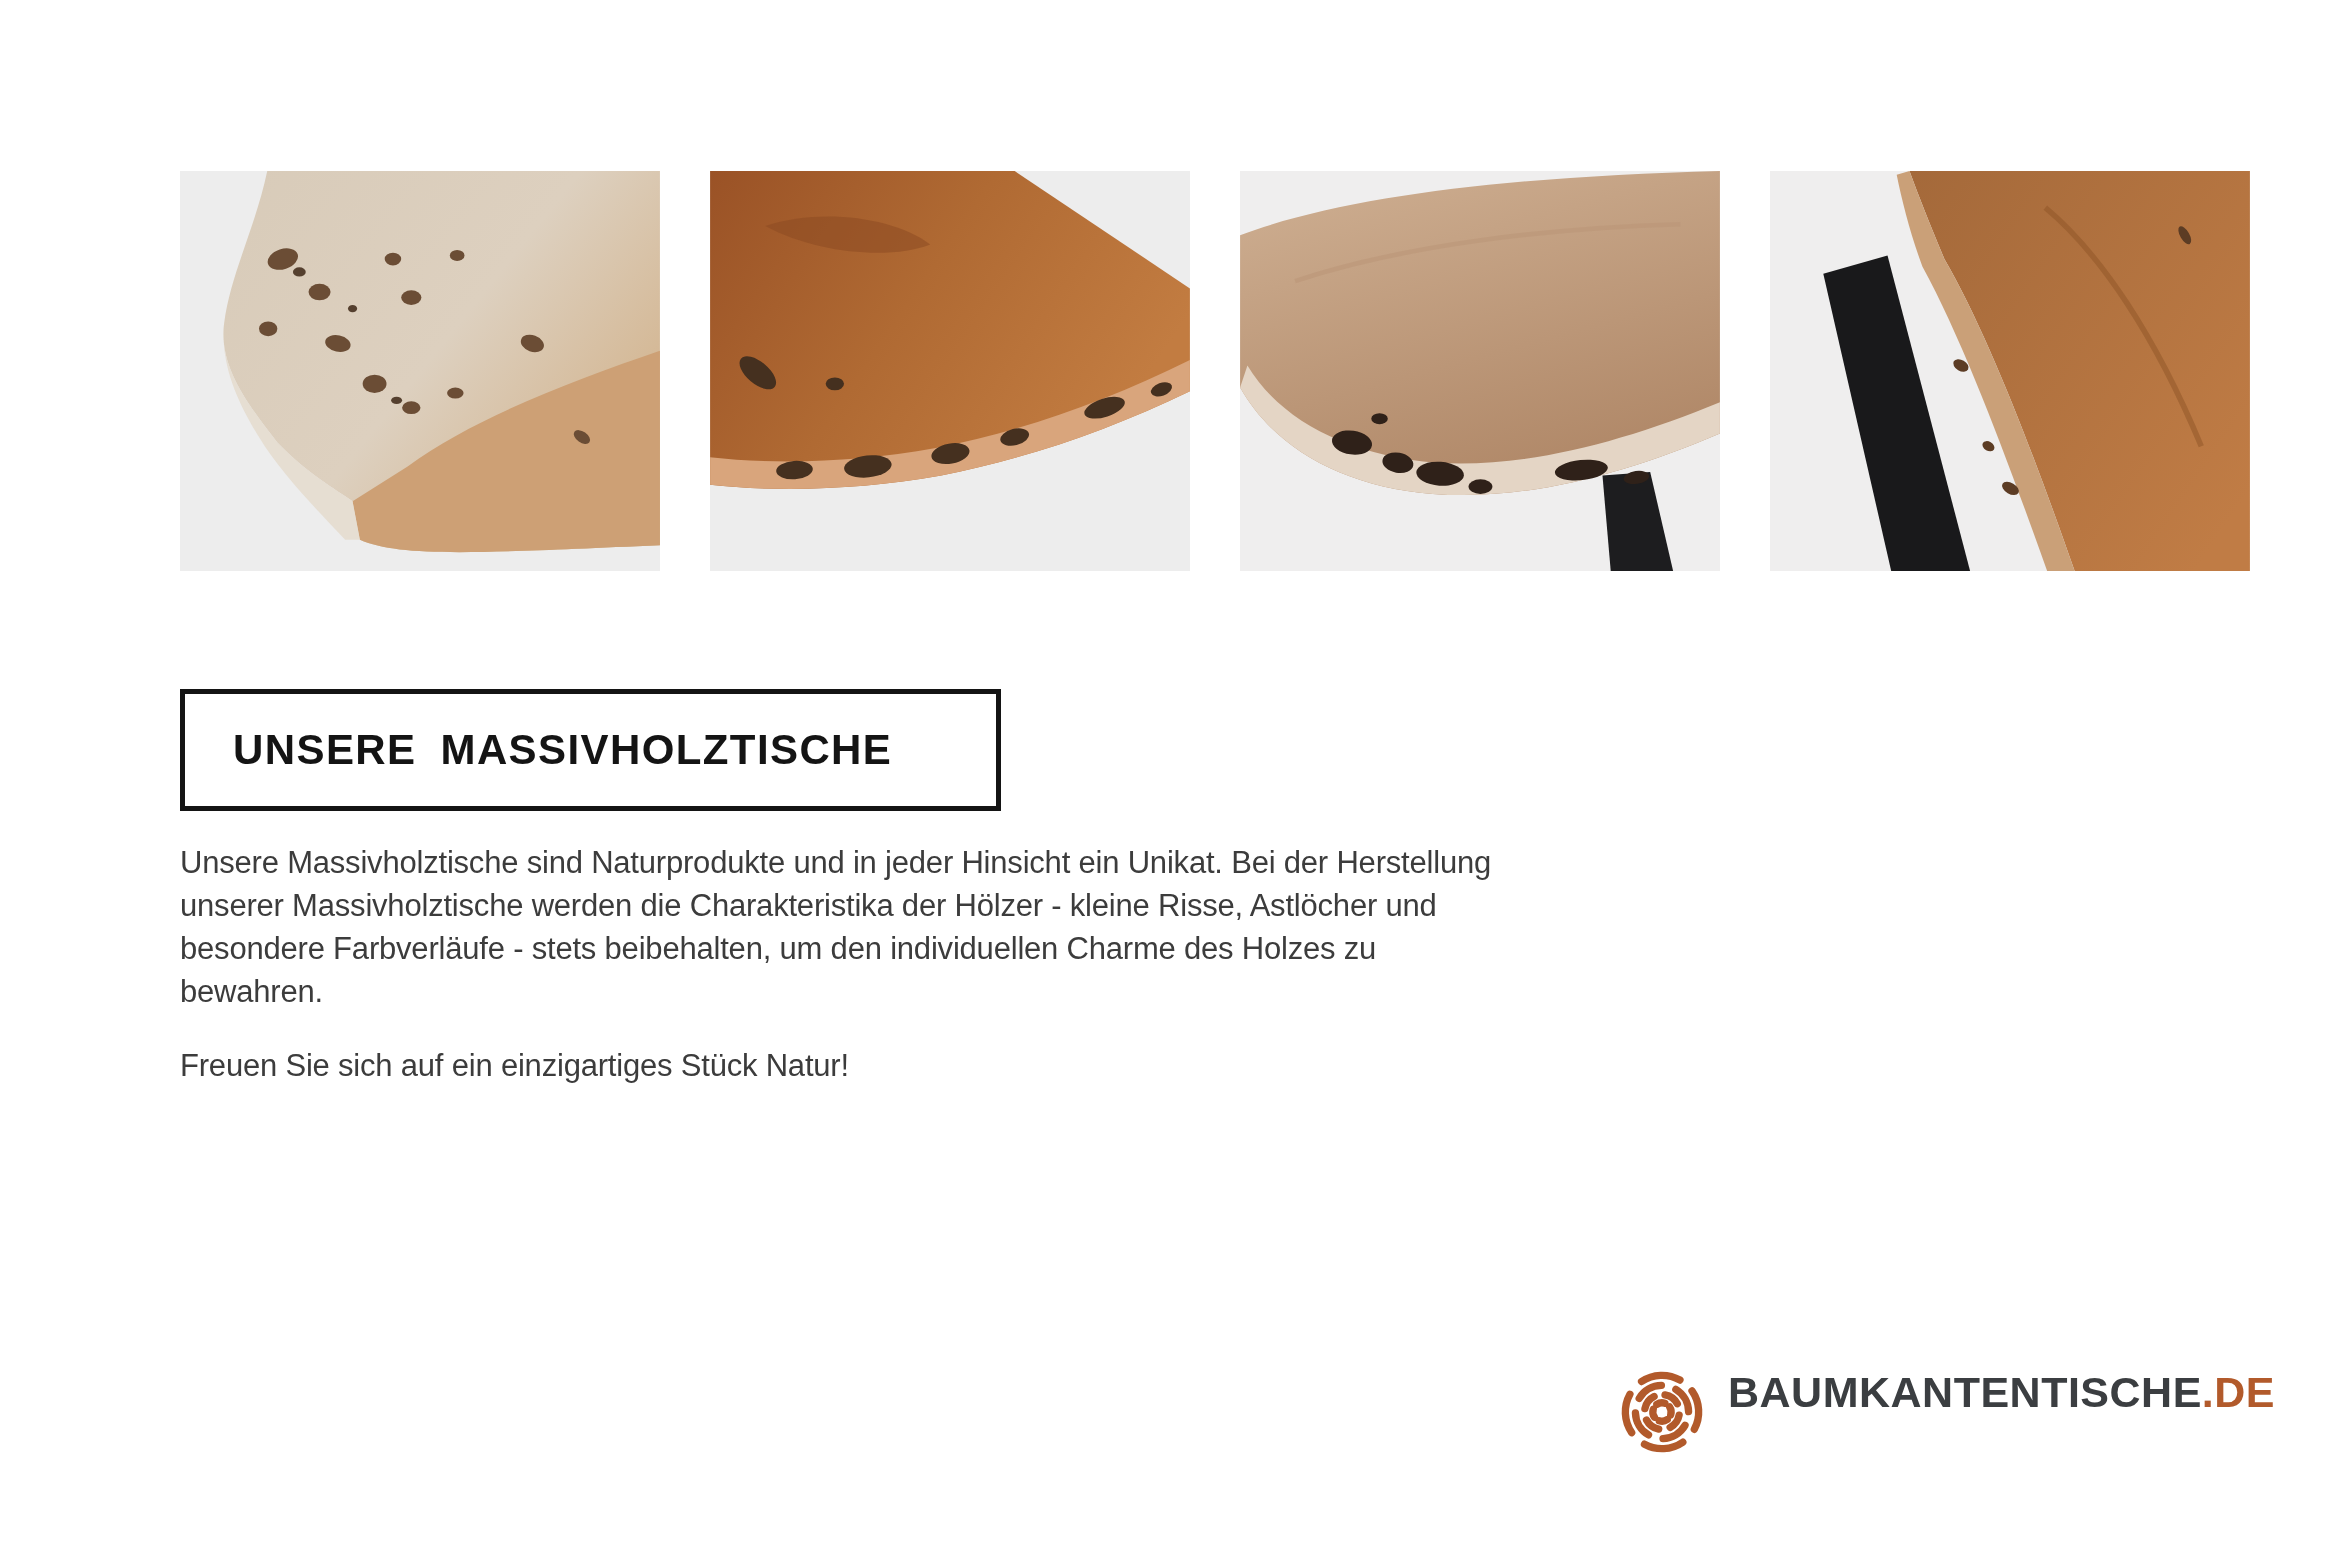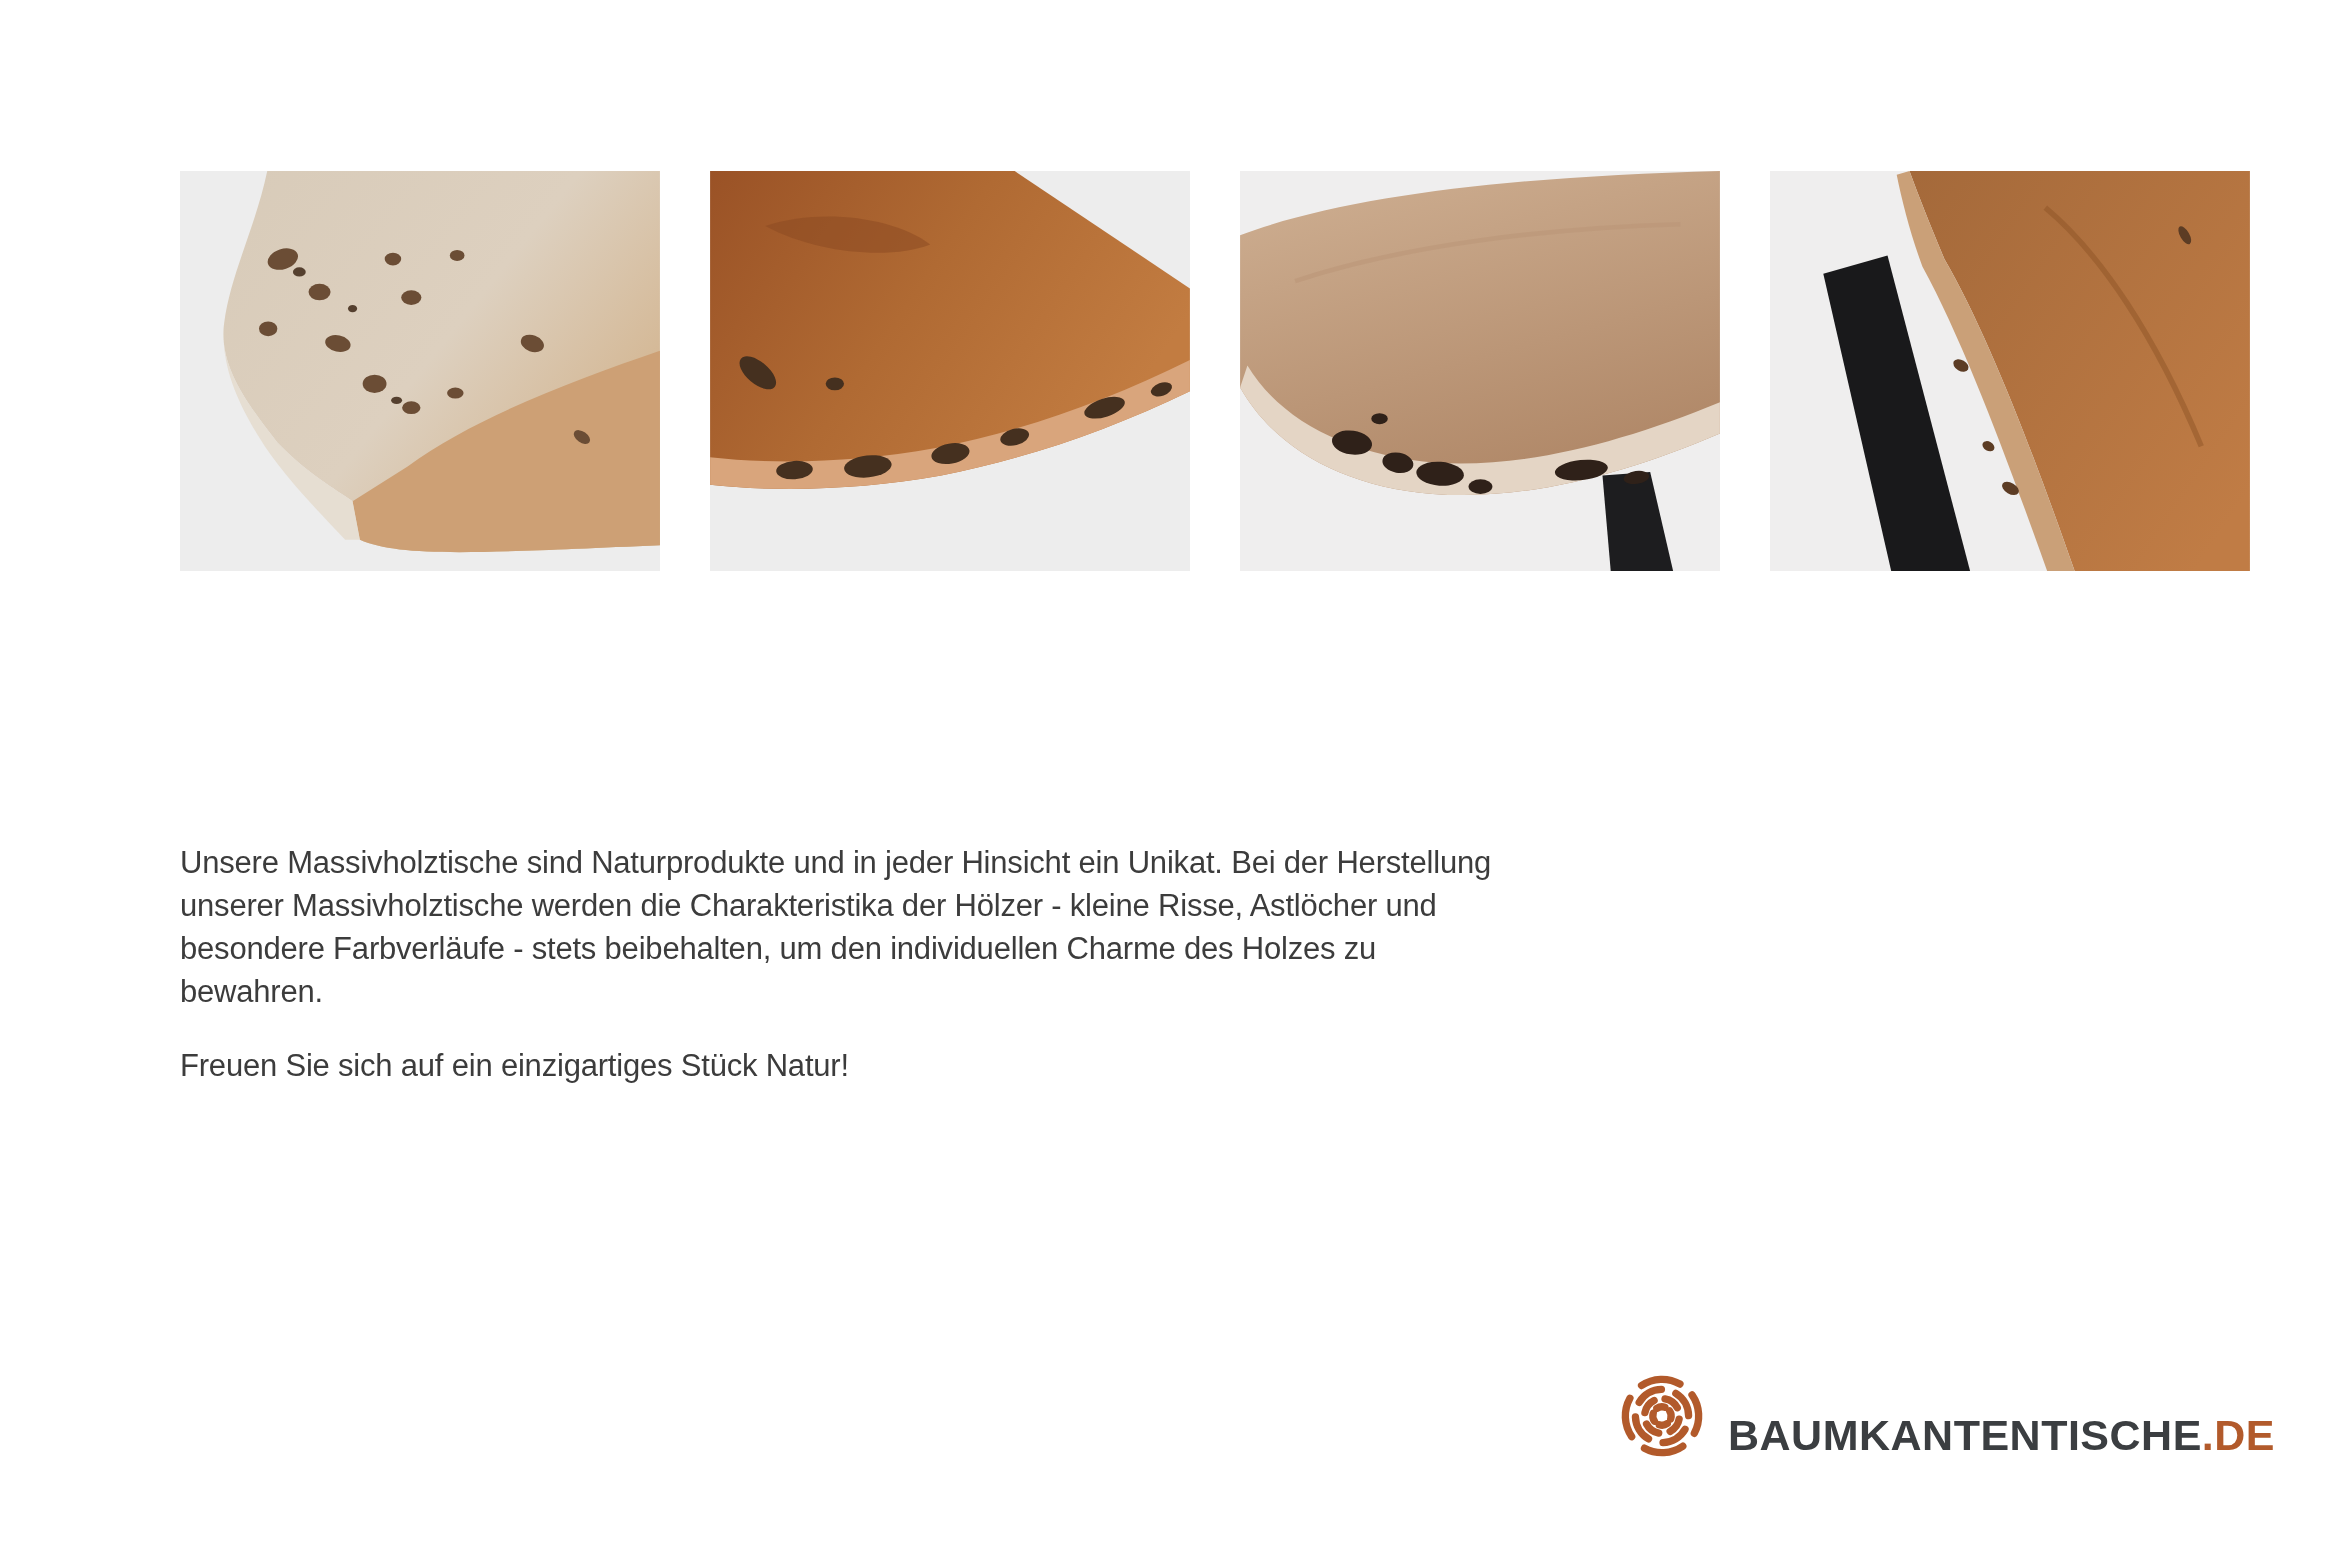--- a/index.html
+++ b/index.html
@@ -21,21 +21,21 @@
     margin:0;font-size:42px;font-weight:800;letter-spacing:1.4px;word-spacing:11px;
     color:#141414;
   }
   
   .copy{position:absolute;left:180px;top:841px;width:1965px;color:#3c3c3c;}
   .copy p{
     margin:0 0 31px 0;font-size:31px;line-height:43px;letter-spacing:-0.2px;
     white-space:pre-line;
   }
   
-  .logo{position:absolute;left:1618px;top:1368px;height:92px;display:flex;align-items:flex-end;gap:22px;}
+  .logo{position:absolute;left:1618px;top:1368px;height:92px;display:flex;align-items:flex-start;gap:22px;}
   .logo .ring-icon{width:88px;height:88px;}
   .logo .brand{font-size:43px;font-weight:700;letter-spacing:0.5px;color:#3b3e41;white-space:nowrap;}
   .logo .tld{color:#b25a2b;}
 </style>
 </head>
 <body>
 
 <div class="canvas">
 
   <div class="gallery">
@@ -142,20 +142,23 @@
           <ellipse cx="208" cy="212" rx="9" ry="6" transform="rotate(30 208 212)"></ellipse>
           <ellipse cx="238" cy="300" rx="7" ry="5" transform="rotate(30 238 300)"></ellipse>
           <ellipse cx="262" cy="346" rx="10" ry="6" transform="rotate(30 262 346)"></ellipse>
           <ellipse cx="452" cy="70" rx="11" ry="5" transform="rotate(60 452 70)"></ellipse>
         </g>
         <path d="M300,40 C360,90 420,180 470,300" stroke="#8e5326" stroke-width="6" fill="none" opacity="0.5"></path>
       </svg>
     </div>
   </div>
 
+  <div class="heading-box">
+    <h1>UNSERE MASSIVHOLZTISCHE</h1>
+  </div>
 
   <div class="copy">
     <p>Unsere Massivholztische sind Naturprodukte und in jeder Hinsicht ein Unikat. Bei der Herstellung
 unserer Massivholztische werden die Charakteristika der Hölzer - kleine Risse, Astlöcher und
 besondere Farbverläufe - stets beibehalten, um den individuellen Charme des Holzes zu
 bewahren.</p>
     <p>Freuen Sie sich auf ein einzigartiges Stück Natur!</p>
   </div>
 
   <div class="logo">

